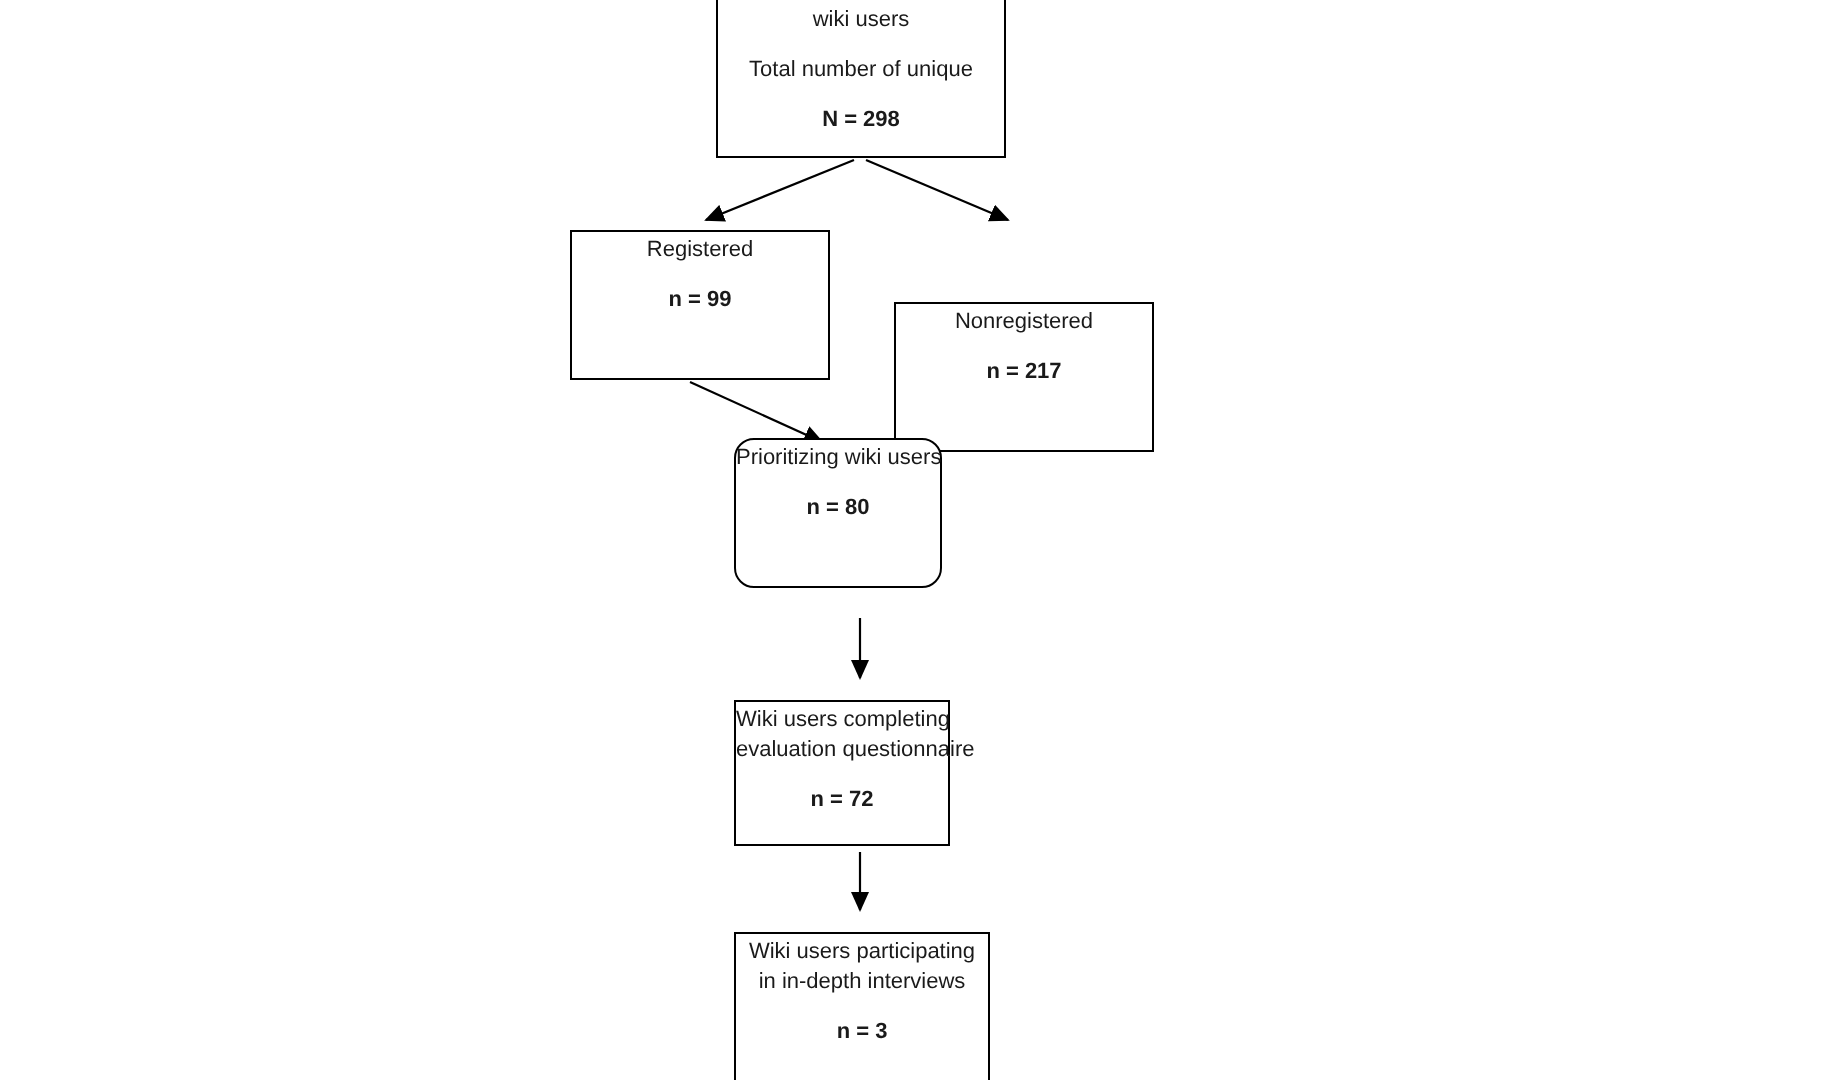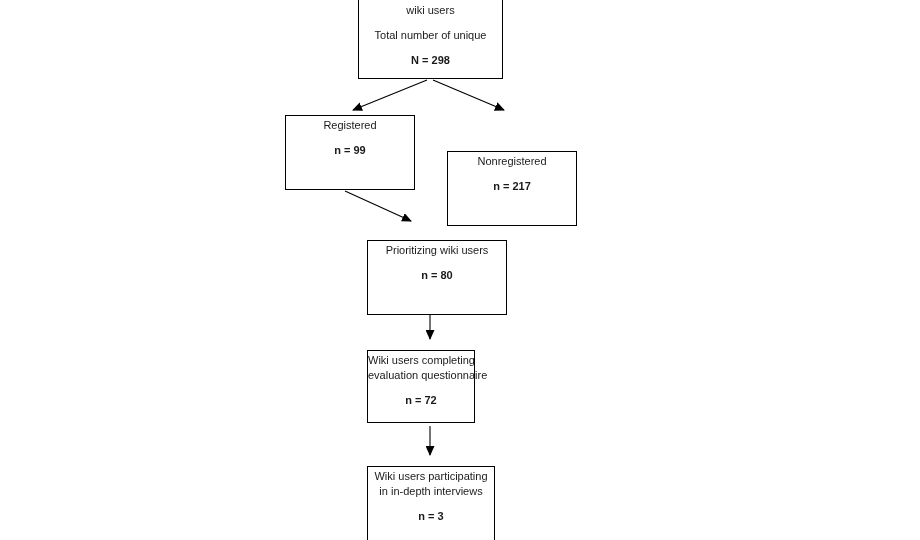--- a/index.html
+++ b/index.html
@@ -75,21 +75,21 @@
         <div class="count">N = 298</div>
       </div>
       <div class="box box--registered" style="left: 285px; top: 115px; width: 130px; height: 75px; text-align: center;">
         <div class="line">Registered</div>
         <div class="count">n = 99</div>
       </div>
       <div class="box box--nonregistered" style="left: 447px; top: 115px; width: 130px; height: 75px; margin-top: 36px;">
         <div class="line">Nonregistered</div>
         <div class="count">n = 217</div>
       </div>
-      <div class="box box--prioritizing" style="left: 367px; top: 240px; width: 140px; height: 75px;">
+      <div class="box box--prioritizing" style="left: 367px; top: 219px; width: 104px; height: 75px; border-radius: 10px;">
         <div class="line">Prioritizing wiki users</div>
         <div class="count">n = 80</div>
       </div>
       <div class="box box--questionnaire" style="left: 367px; top: 350px; width: 108px; height: 73px;">
         <div class="line">Wiki users completing</div>
         <div class="line">evaluation questionnaire</div>
         <div class="count">n = 72</div>
       </div>
       <div class="box box--interviews" style="left: 367px; top: 466px; width: 128px; height: 80px;">
         <div class="line">Wiki users participating</div>

